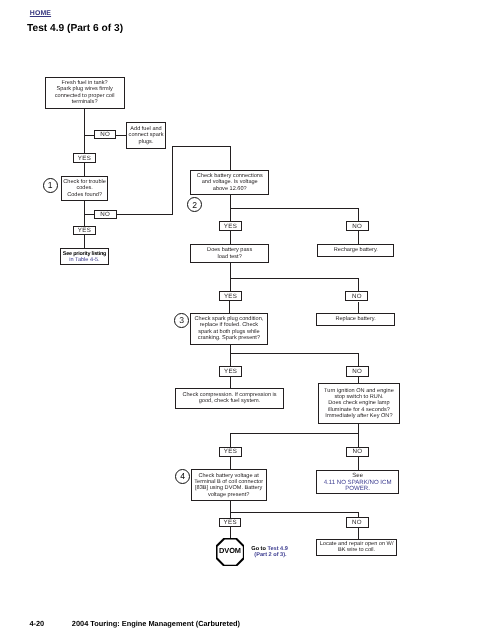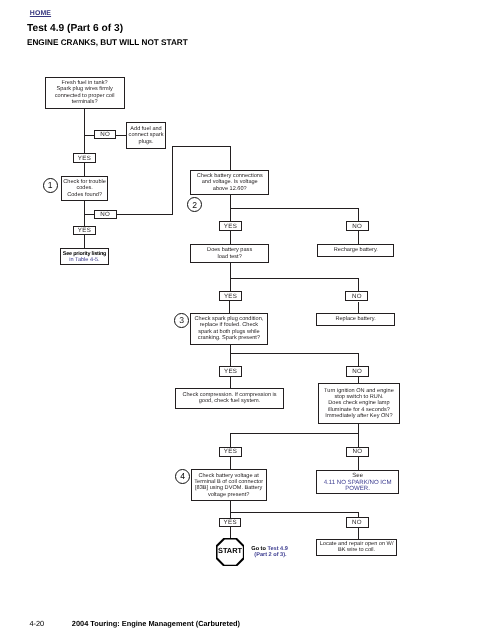--- a/index.html
+++ b/index.html
@@ -5,21 +5,21 @@
   html,body{margin:0;padding:0;}
   body{width:494px;height:640px;background:#ffffff;
        font-family:"Liberation Sans",sans-serif;
        -webkit-font-smoothing:antialiased;text-rendering:geometricPrecision;}
   #page{position:relative;width:494px;height:640px;overflow:hidden;background:#fff;}
 
   .home-link{position:absolute;left:29.8px;top:10.1px;font-size:6.9px;font-weight:bold;color:#35357f;
              text-decoration:underline;letter-spacing:.15px;}
   .title{position:absolute;left:27px;top:23px;font-size:10.2px;font-weight:bold;color:#000;white-space:nowrap;}
   .subtitle{position:absolute;left:27px;top:37.5px;font-size:8.2px;font-weight:bold;color:#000;white-space:nowrap;}
-  .footer-pg{position:absolute;left:29.4px;top:619.3px;font-size:7.4px;font-weight:normal;color:#000;white-space:nowrap;}
+  .footer-pg{position:absolute;left:29.4px;top:619.3px;font-size:7.4px;font-weight:bold;color:#000;white-space:nowrap;}
   .footer-txt{position:absolute;left:54.8px;top:619.3px;font-size:7.4px;font-weight:bold;color:#000;white-space:nowrap;padding-left:17px;}
 
   
   .node{position:absolute;box-sizing:border-box;border:1px solid #231f20;background:#fff;
         display:flex;align-items:center;justify-content:center;text-align:center;
         font-size:5.6px;line-height:6.35px;color:#231f20;z-index:3;}
   .node>span{display:block;width:max-content;max-width:none;}
   .tline{white-space:nowrap;}
   .lbl{position:absolute;box-sizing:border-box;border:1px solid #231f20;background:#fff;
        display:flex;align-items:center;justify-content:center;
@@ -37,21 +37,20 @@
   .gb{font-weight:bold;color:#000;font-size:5.6px;}
   .gl{font-weight:bold;font-size:5.6px;}
   .gl2{font-weight:bold;font-size:5.6px;margin-left:3px;}
 </style>
 </head>
 <body>
 
 <div id="page">
   <a class="home-link" href="#">HOME</a>
   <div class="title">Test 4.9 (Part 6 of 3)</div>
-  <div class="subtitle">ENGINE CRANKS, BUT WILL NOT START</div>
 
   <div id="flow">
 
   <div class="ln" style="left:84.3px;top:108.4px;width:1px;height:45.2px;"></div>
   <div class="ln" style="left:84.3px;top:134.6px;width:10.2px;height:1px;"></div>
   <div class="ln" style="left:116.2px;top:134.6px;width:10.2px;height:1px;"></div>
   <div class="ln" style="left:84.3px;top:163px;width:1px;height:12.8px;"></div>
   <div class="ln" style="left:84.3px;top:201.1px;width:1px;height:24.6px;"></div>
   <div class="ln" style="left:84.3px;top:214.1px;width:10.2px;height:1px;"></div>
   <div class="ln" style="left:116.2px;top:214.1px;width:56.3px;height:1px;"></div>
@@ -236,21 +235,21 @@
   <div class="lbl" style="left:218.9px;top:517.6px;width:22.6px;height:9.1px;">
     <span>YES</span>
   </div>
   <div class="lbl" style="left:345.5px;top:517px;width:23px;height:10.5px;">
     <span>NO</span>
   </div>
 
   <svg class="stopsign" style="left:215.8px;top:537.7px;" width="28.4" height="28.4" viewBox="0 0 28.4 28.4">
     <path d="M8.32,0.5 H20.08 L27.9,8.32 V20.08 L20.08,27.9 H8.32 L0.5,20.08 V8.32 Z" fill="#ffffff" stroke="#000000" stroke-width="2.05" stroke-linejoin="miter"></path>
   </svg>
-  <div class="stop-label">START</div>
+  <div class="stop-label">DVOM</div>
 
   <div class="goto" style="left:251.3px;top:545.6px;">
     <span class="gb">Go to</span>&nbsp;<span class="blue gl">Test 4.9</span><br>
     <span class="blue gl2">(Part 2 of 3).</span>
   </div>
 
   <div class="node" style="left:316.1px;top:538.5px;width:81px;height:17.8px;">
     <span>
           <div class="tline">Locate and repair open on W/</div>
           <div class="tline">BK wire to coil.</div>

